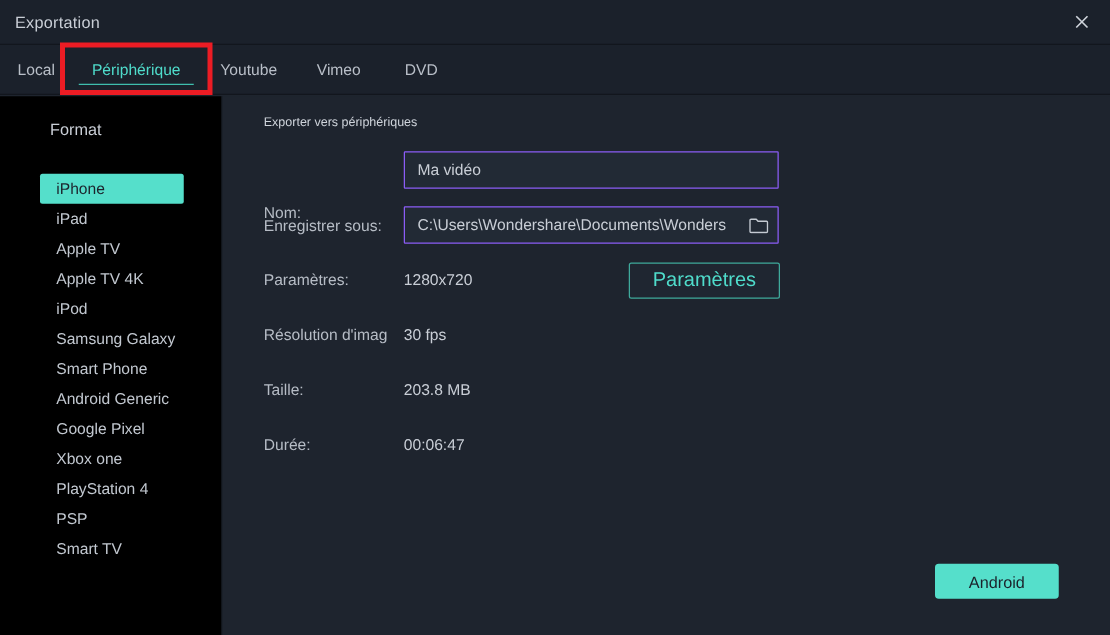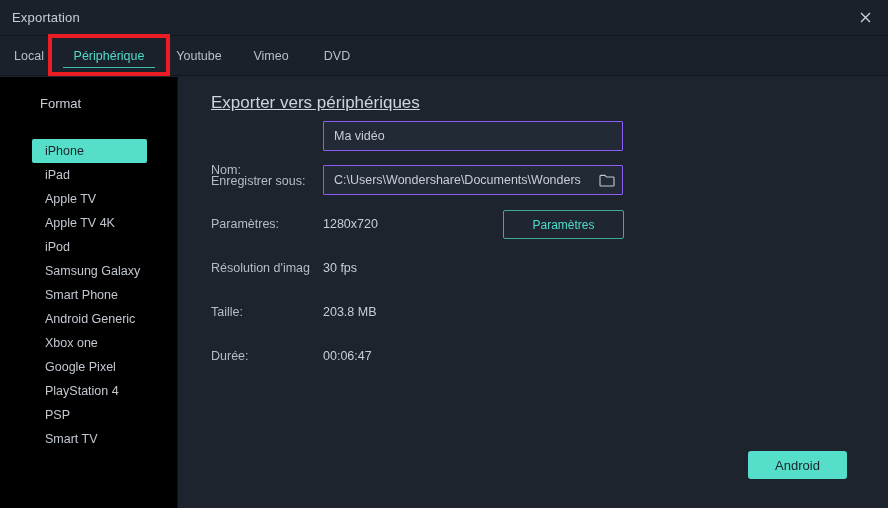--- a/index.html
+++ b/index.html
@@ -157,23 +157,22 @@
     left: 178px;
     top: 77px;
     width: 710px;
     height: 431px;
     background: #1e242e;
   }
   .content-title {
     position: absolute;
     left: 33px;
     top: 16px;
-    font-size: 17px;
+    font-size: 10px;
     color: #cfd4db;
-    text-decoration: underline;
   }
   .row-label {
     position: absolute;
     font-size: 12.5px;
     color: #b6bcc5;
     white-space: nowrap;
     overflow: hidden;
   }
   .row-value {
     position: absolute;
@@ -209,21 +208,21 @@
 
   .params-btn {
     position: absolute;
     left: 325px;
     top: 133px;
     width: 121px;
     height: 29px;
     background: #1f2631;
     border: 1px solid #3fa99b;
     color: #4fdccb;
-    font-size: 12px;
+    font-size: 16px;
     display: flex;
     align-items: center;
     justify-content: center;
     cursor: pointer;
     box-sizing: border-box;
     border-radius: 2px;
   }
 
   .export-btn {
     position: absolute;
@@ -284,22 +283,22 @@
     <div class="format-title">Format</div>
     <div class="format-list">
       <div class="format-item selected"><span>iPhone</span></div>
       <div class="format-item"><span>iPad</span></div>
       <div class="format-item"><span>Apple TV</span></div>
       <div class="format-item"><span>Apple TV 4K</span></div>
       <div class="format-item"><span>iPod</span></div>
       <div class="format-item"><span>Samsung Galaxy</span></div>
       <div class="format-item"><span>Smart Phone</span></div>
       <div class="format-item"><span>Android Generic</span></div>
+      <div class="format-item"><span>Google Pixel</span></div>
       <div class="format-item"><span>Xbox one</span></div>
-      <div class="format-item"><span>Google Pixel</span></div>
       <div class="format-item"><span>PlayStation 4</span></div>
       <div class="format-item"><span>PSP</span></div>
       <div class="format-item"><span>Smart TV</span></div>
     </div>
   </div>
   <div class="sidebar-divider"></div>
 
   <div class="content">
 
     <div class="content-title">Exporter vers périphériques</div>

